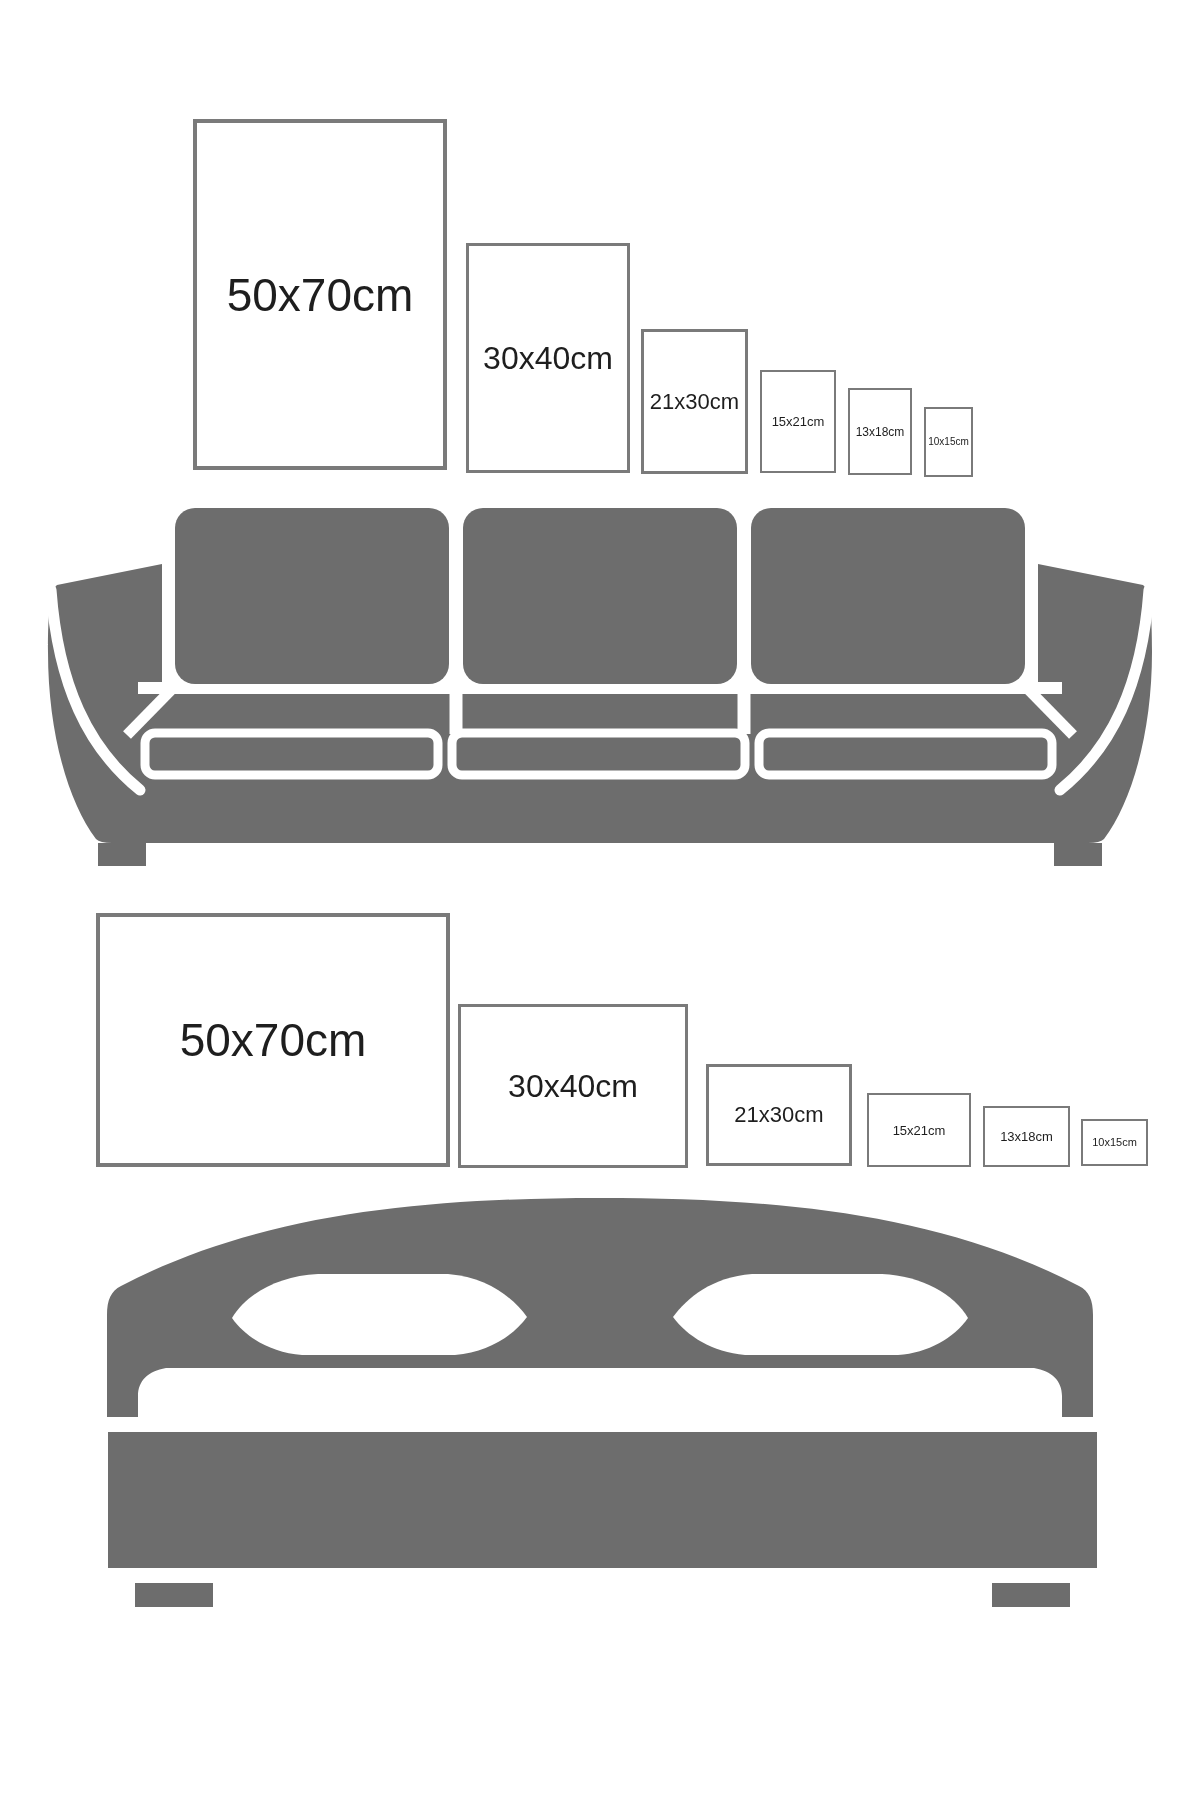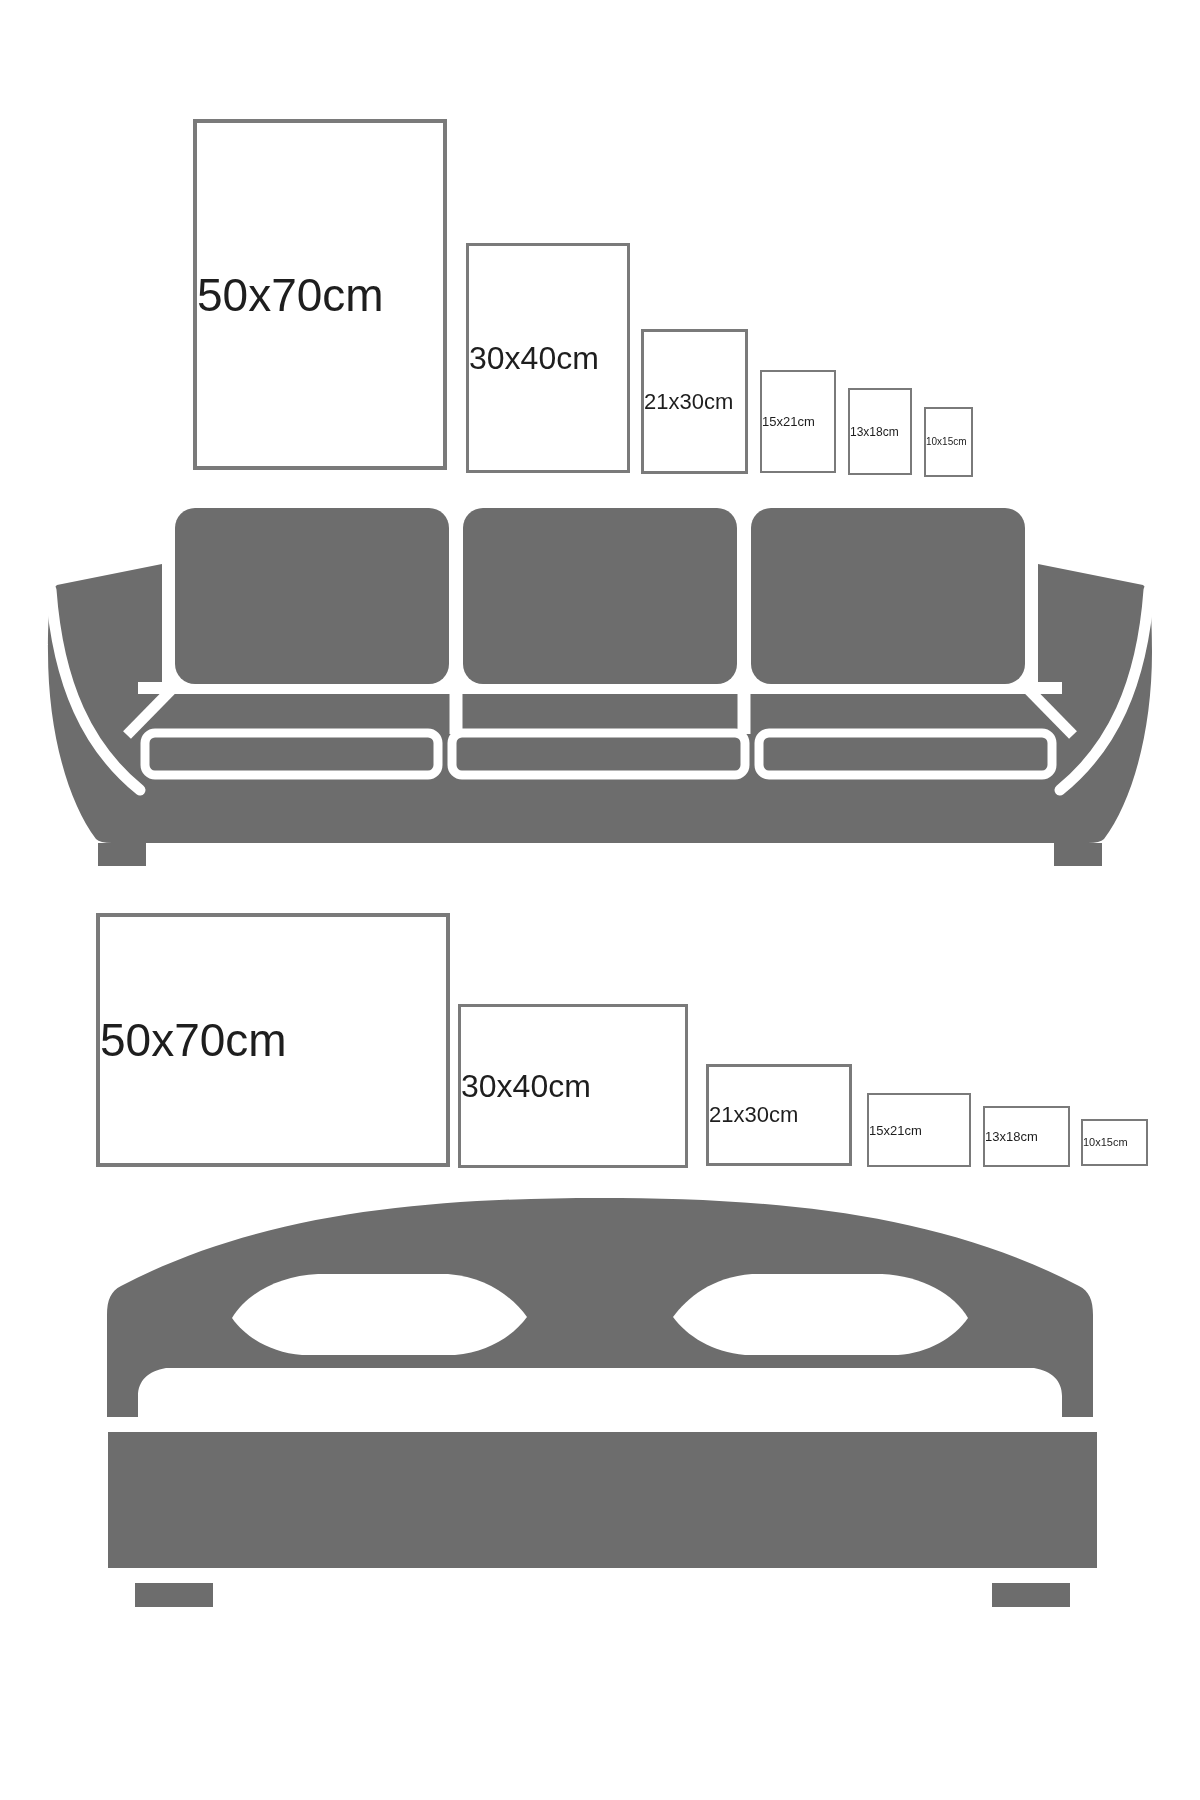--- a/index.html
+++ b/index.html
@@ -30,21 +30,21 @@
   .furn{fill:var(--furniture-gray);}
   .cut{fill:var(--page-bg);}
   .sep{stroke:var(--page-bg);fill:none;}
   .frame{
     position:absolute;
     box-sizing:border-box;
     background:var(--frame-fill);
     border:3px solid var(--frame-border);
     display:flex;
     align-items:center;
-    justify-content:flex-start;
+    justify-content:center;
   }
   .frame .frame-label{
     color:var(--label-color);
     line-height:1;
     white-space:nowrap;
   }
   
   .fp0{left:193px;top:119px;width:254px;height:351px;border-width:4px;font-size:46px;}
   .fp1{left:466px;top:243px;width:164px;height:230px;border-width:3px;font-size:32px;}
   .fp2{left:641px;top:329px;width:107px;height:145px;border-width:3px;font-size:22px;}

